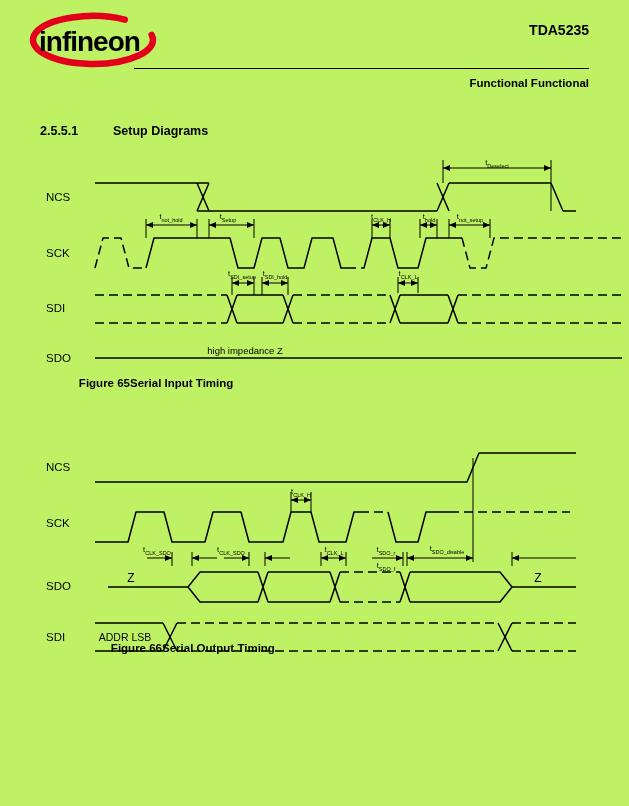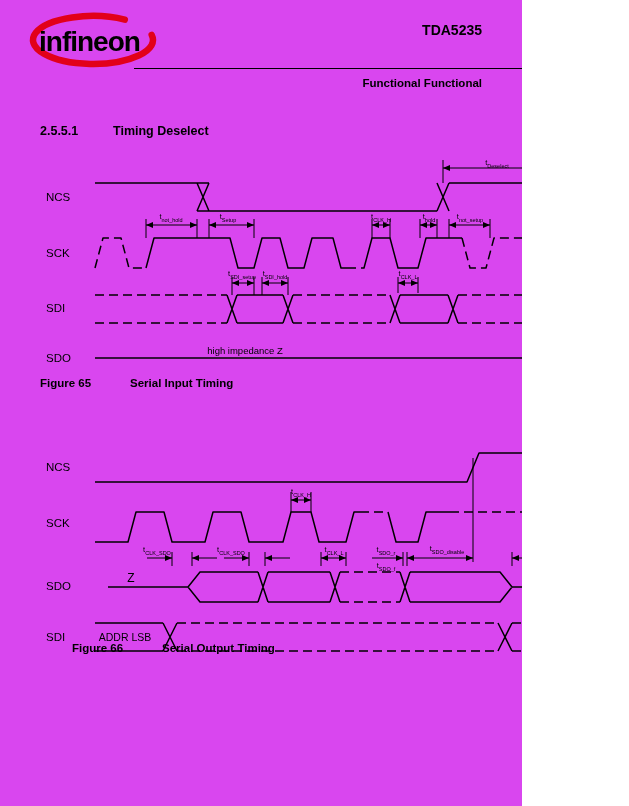--- a/index.html
+++ b/index.html
@@ -1,24 +1,24 @@
 <!DOCTYPE html>
 <html><head>
 <meta charset="utf-8">
 <style>
   html,body{margin:0;padding:0;background:#fff;}
-  .page{position:relative;width:522px;height:806px;background:#d946ef;font-family:"Liberation Sans",sans-serif;color:#000;overflow:hidden;}
+  .page{position:relative;width:629px;height:806px;background:#bef264;font-family:"Liberation Sans",sans-serif;color:#000;overflow:hidden;}
   .abs{position:absolute;}
   .part{right:40px;top:22px;font-weight:bold;font-size:14px;}
   .rule{left:134px;width:455px;top:68px;border-top:1.6px solid #000;height:0;}
   .funcdesc{right:40px;top:77px;font-weight:bold;font-size:11.5px;}
   .secheading{left:40px;top:107px;font-weight:bold;font-size:12.5px;}
   .secheading .num{display:inline-block;width:73px;margin-top:17px;}
   .cap{left:40px;font-weight:bold;font-size:11.5px;}
-  .cap .lbl{display:inline-block;width:90px;}
+  .cap .lbl{display:inline-block;width:90px;text-align:right;}
   svg{position:absolute;left:0;}
   svg text{font-family:"Liberation Sans",sans-serif;fill:#000;}
   .w{stroke:#000;stroke-width:1.5;fill:none;stroke-linejoin:round;}
   .d{stroke-dasharray:9,5;}
   .dim{stroke:#000;stroke-width:1;}
   .bar{stroke:#000;stroke-width:1;fill:none;}
   .tl{font-size:7.5px;text-anchor:middle;}
   .tl .sub{font-size:5.5px;}
   .sig{font-size:11.5px;}
   .ann{font-size:9.5px;text-anchor:middle;}
@@ -32,21 +32,21 @@
 <div class="page">
 
   <svg class="abs" style="left:25px;top:8px;" width="140" height="62" viewBox="0 0 140 62">
     <path d="M99.8 11.6 A60 24 0 1 0 126.7 27" stroke="#E2001A" stroke-width="6.5" fill="none" stroke-linecap="round"></path>
     <text x="14" y="43" class="logo-text" fill="#1F2B8F">infineon</text>
   </svg>
   <div class="abs part">TDA5235</div>
   <div class="abs rule"></div>
   <div class="abs funcdesc">Functional Functional</div>
   <div class="abs secheading">
-    <span class="num">2.5.5.1</span><span>Timing Deselect</span>
+    <span class="num">2.5.5.1</span><span>Setup Diagrams</span>
   </div>
 
   <svg style="top:143px;" width="629" height="240" viewBox="0 0 629 240">
     <defs>
       <marker id="arrR" markerWidth="7" markerHeight="6" refX="7" refY="3" orient="0" markerUnits="userSpaceOnUse">
           <path d="M0 0 L7 3 L0 6 Z" fill="#000"></path>
         </marker>
       <marker id="arrL" markerWidth="7" markerHeight="6" refX="0" refY="3" orient="0" markerUnits="userSpaceOnUse">
           <path d="M7 0 L0 3 L7 6 Z" fill="#000"></path>
         </marker>

